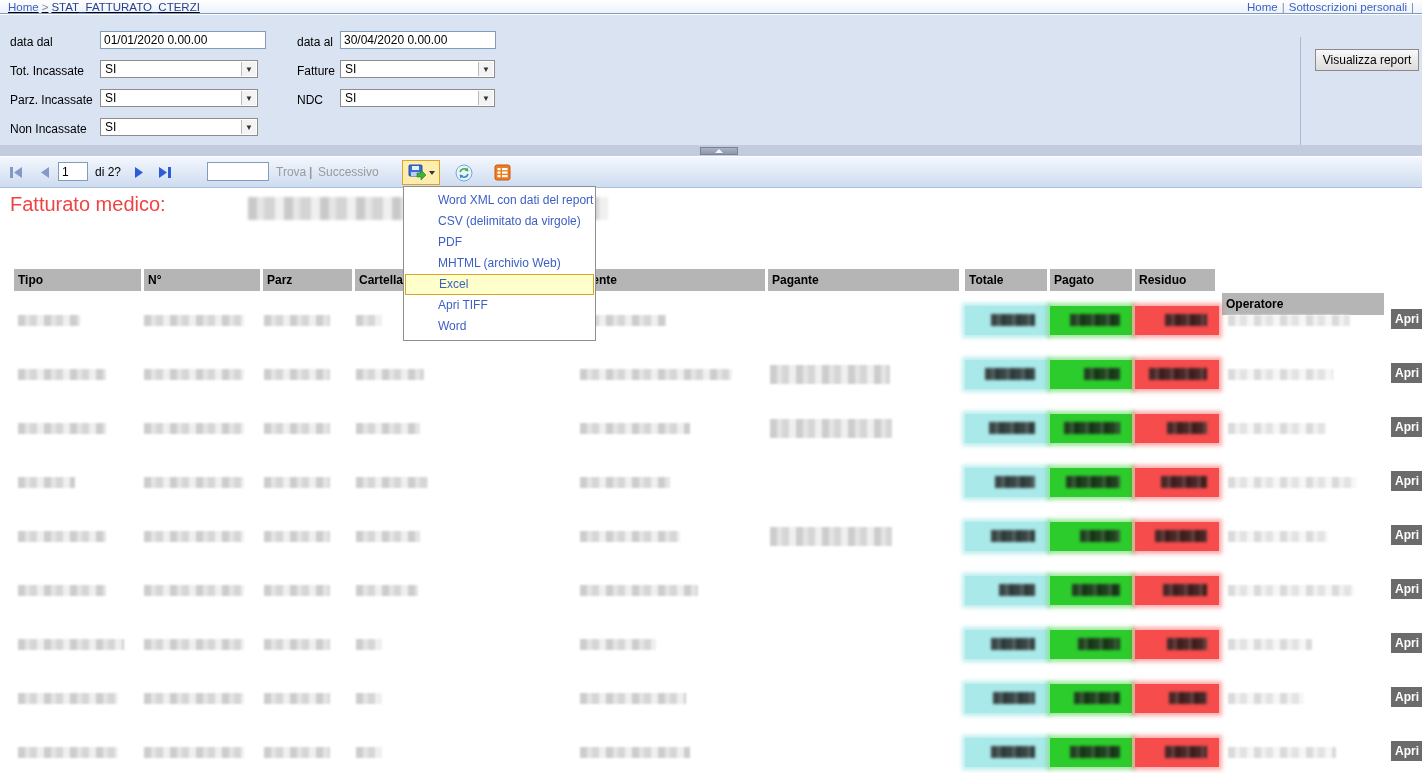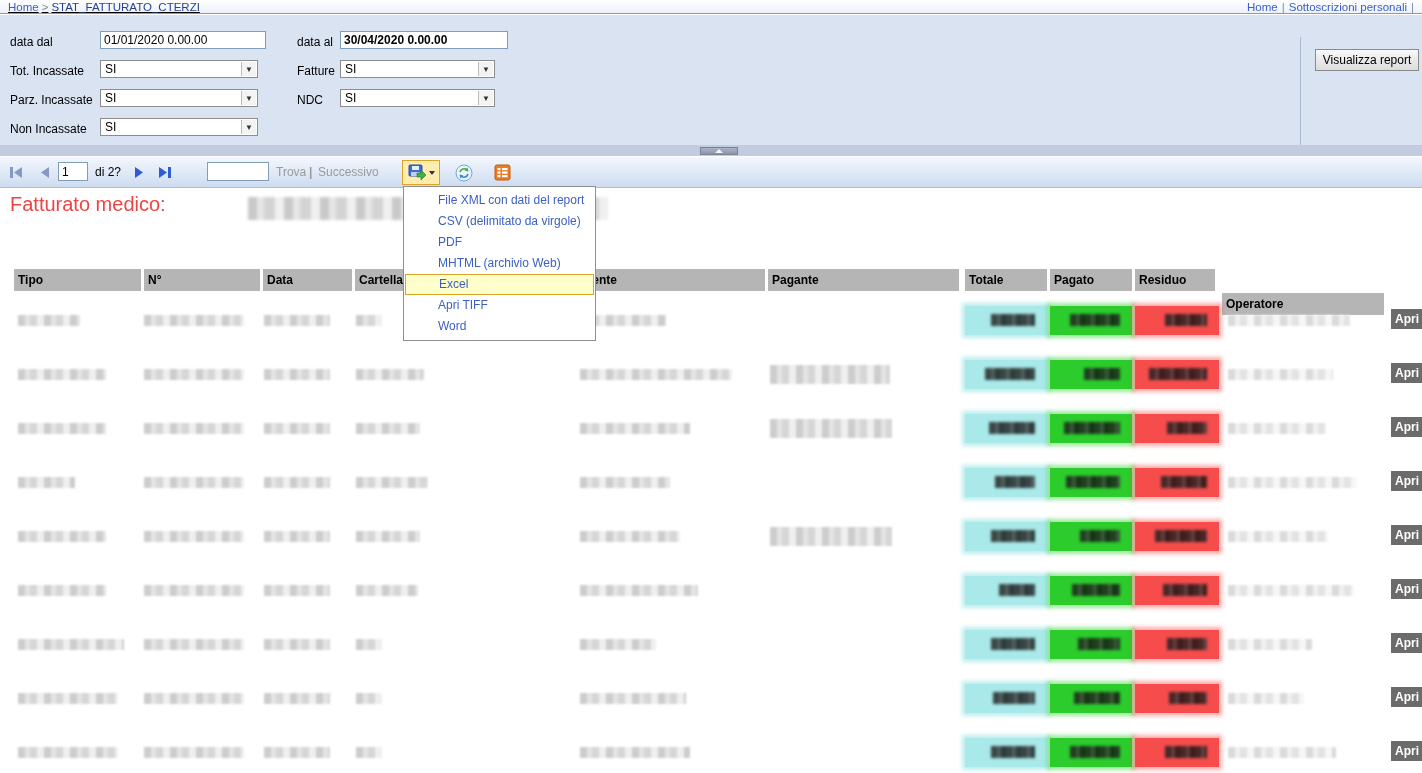--- a/index.html
+++ b/index.html
@@ -117,21 +117,21 @@
     </div>
     <div class="toplinks">
       <a href="#">Home</a><span class="sep">|</span><a href="#">Sottoscrizioni personali</a><span class="sep">|</span>
     </div>
   </div>
 
   <div class="params">
     <span class="plabel" style="left:10px;top:20px">data dal</span>
     <input class="pinput" style="left: 100px; top: 16px; width: 166px;" value="01/01/2020 0.00.00">
     <span class="plabel" style="left:297px;top:20px">data al</span>
-    <input class="pinput" style="left: 340px; top: 16px; width: 168px; font-weight: bold;" value="30/04/2020 0.00.00">
+    <input class="pinput" style="left: 340px; top: 16px; width: 156px;" value="30/04/2020 0.00.00">
 
     <span class="plabel" style="left:10px;top:49px">Tot. Incassate</span>
     <div class="pselect" style="left:100px;top:45px;width:158px">
       <span>SI</span>
       <span class="arrow">▼</span>
     </div>
     <span class="plabel" style="left:297px;top:49px">Fatture</span>
     <div class="pselect" style="left:340px;top:45px;width:155px">
       <span>SI</span>
       <span class="arrow">▼</span>
@@ -227,21 +227,21 @@
       </svg>
     </span>
   </div>
 
   <div class="report">
     <div class="report-title">Fatturato medico:</div>
     <div class="title-blur"></div>
     <div id="table-header">
         <div class="hcell" style="left: 14px; width: 127px;">Tipo</div>
         <div class="hcell" style="left: 144px; width: 116px;">N°</div>
-        <div class="hcell" style="left: 263px; width: 89px;">Data</div>
+        <div class="hcell" style="left: 263px; width: 89px;">Parz</div>
         <div class="hcell" style="left: 355px; width: 215px;">Cartella</div>
         <div class="hcell" style="left: 573px; width: 192px;">Cliente</div>
         <div class="hcell" style="left: 768px; width: 191px;">Pagante</div>
         <div class="hcell" style="left: 965px; width: 82px;">Totale</div>
         <div class="hcell" style="left: 1050px; width: 82px;">Pagato</div>
         <div class="hcell" style="left: 1135px; width: 80px;">Residuo</div>
         <div class="hcell" style="left: 1222px; width: 162px; margin-top: 24px;">Operatore</div>
       </div>
     <div id="table-body">
         <div class="trow" style="top: 118px;">
@@ -406,21 +406,21 @@
           <div class="ccell res" style="left: 1135px; width: 84px;">
             <div class="numblob" style="width: 42px; left: 30px;"></div>
           </div>
           <div class="blob light" style="left: 1228px; width: 108px;"></div>
           <button class="apri-btn">Apri Fattura</button>
         </div>
       </div>
   </div>
 
   <div class="export-menu" id="export-menu">
-      <a href="#">File XML con dati del report</a>
+      <a href="#">Word XML con dati del report</a>
       <a href="#">CSV (delimitato da virgole)</a>
       <a href="#">PDF</a>
       <a href="#">MHTML (archivio Web)</a>
       <a href="#" class="hl">Excel</a>
       <a href="#">Apri TIFF</a>
       <a href="#">Word</a>
     </div>
 
 </div>
 

